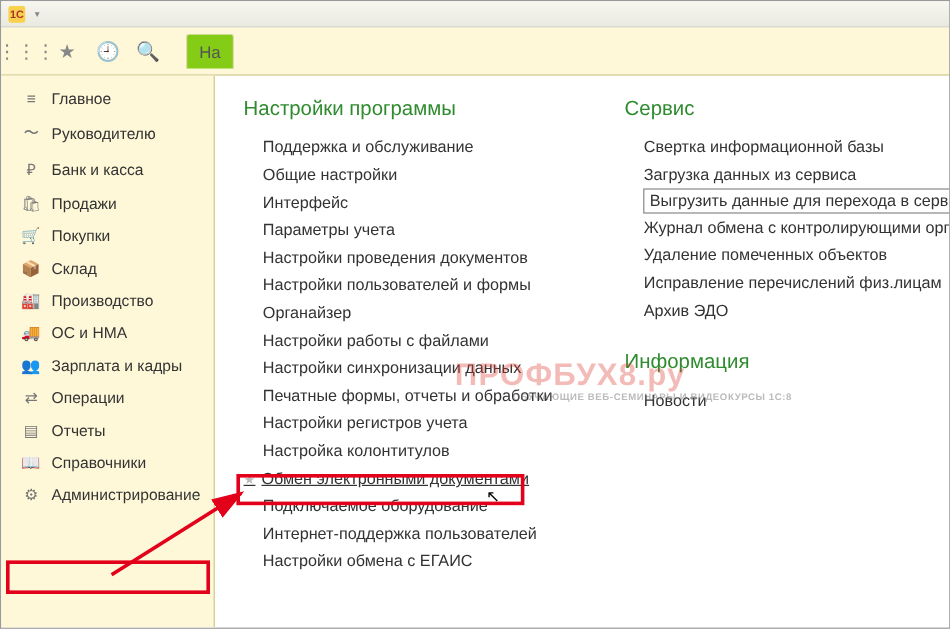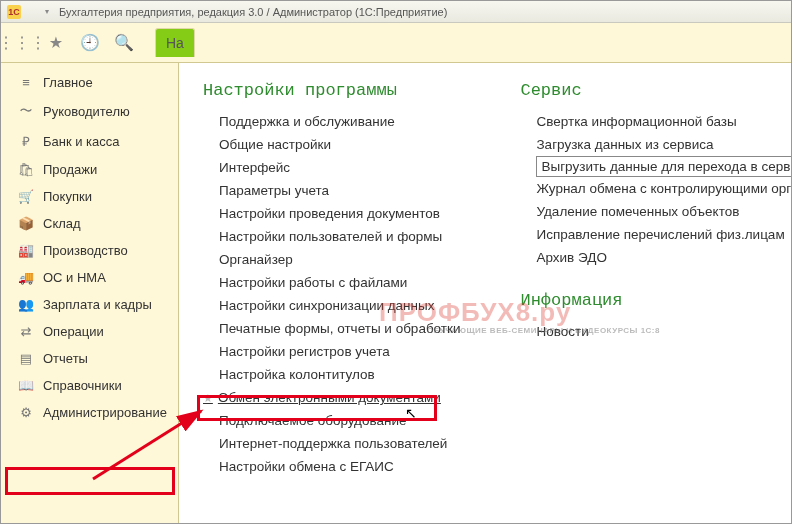--- a/index.html
+++ b/index.html
@@ -25,21 +25,21 @@
   }
   .title-bar .app-ico {
     width: 14px; height: 14px;
     background: #f9d14c;
     color: #b03030;
     font-weight: bold;
     font-size: 9px;
     display: inline-flex;
     align-items: center; justify-content: center;
     border-radius: 2px;
-    margin-right: 20px;
+    margin-right: 4px;
   }
   .title-bar .dd {
     width: 12px; height: 12px;
     margin-right: 6px;
     display: inline-flex; align-items:center; justify-content:center;
     font-size: 8px; color:#888;
   }
   .top-toolbar {
     height: 40px;
     background: #fff8d8;
@@ -99,21 +99,20 @@
   }
   .columns {
     display: flex;
     gap: 60px;
   }
   .col h2 {
     font-size: 17px;
     color: #2e8b2e;
     font-weight: normal;
     margin-bottom: 10px;
-    font-family: Liberation Mono, monospace;
   }
   .linklist { list-style: none; padding-left: 16px; }
   .linklist li {
     font-size: 13.5px;
     color: #333;
     padding: 4px 0;
     cursor: pointer;
     white-space: nowrap;
   }
   .linklist li.starred::before {
@@ -155,21 +154,20 @@
     color:#000;
     pointer-events:none;
   }
 </style>
 </head>
 <body>
 
 <div class="title-bar">
   <span class="app-ico">1C</span>
   <span class="dd">▾</span>
-  <span>Бухгалтерия предприятия, редакция 3.0 / Администратор  (1С:Предприятие)</span>
 </div>
 
 <div class="top-toolbar">
   <span class="tbtn">⋮⋮⋮</span>
   <span class="tbtn">★</span>
   <span class="tbtn">🕘</span>
   <span class="tbtn">🔍</span>
   <span class="tab-start">На</span>
 </div>
 

